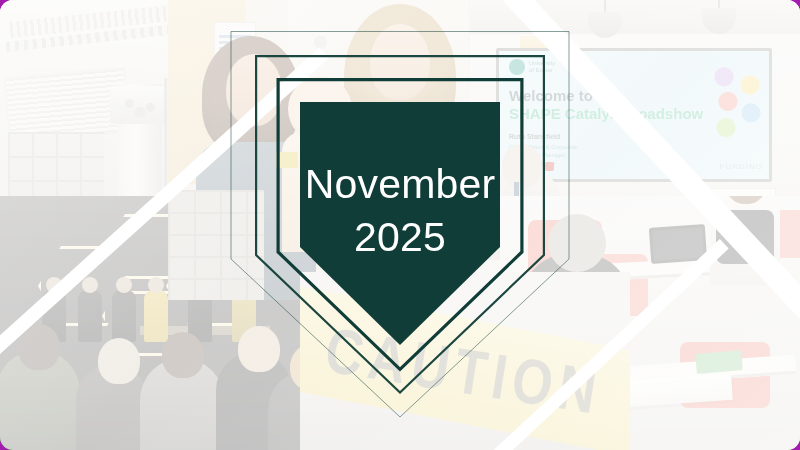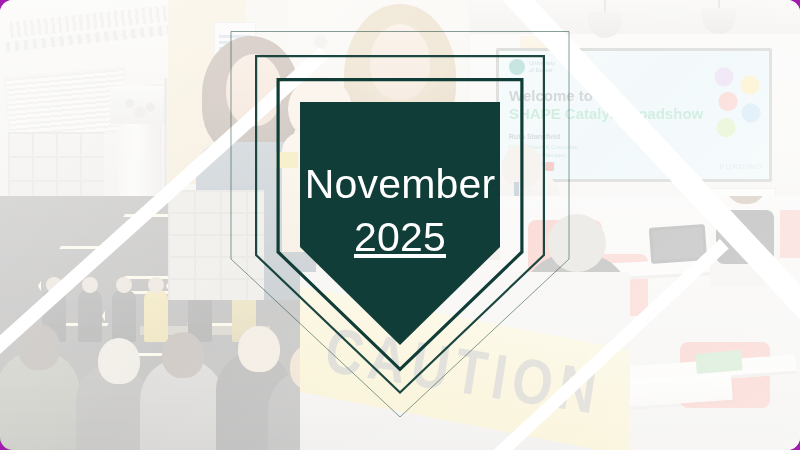--- a/index.html
+++ b/index.html
@@ -464,21 +464,21 @@
     top: 158px;
     text-align: center;
     color: #ffffff;
     font-family: "Liberation Sans", sans-serif;
     font-weight: 400;
     font-size: 41px;
     line-height: 53px;
     letter-spacing: .2px;
     pointer-events: none;
   }
-  .shield-label .line2 { display:block;text-decoration:underline; }
+  .shield-label .line2 { display:block; }
 </style>
 </head>
 <body>
 
 <div id="stage">
 
   <div class="collage">
 
     <div class="photo" id="photo-heritage">
       <div class="cornice"></div>

